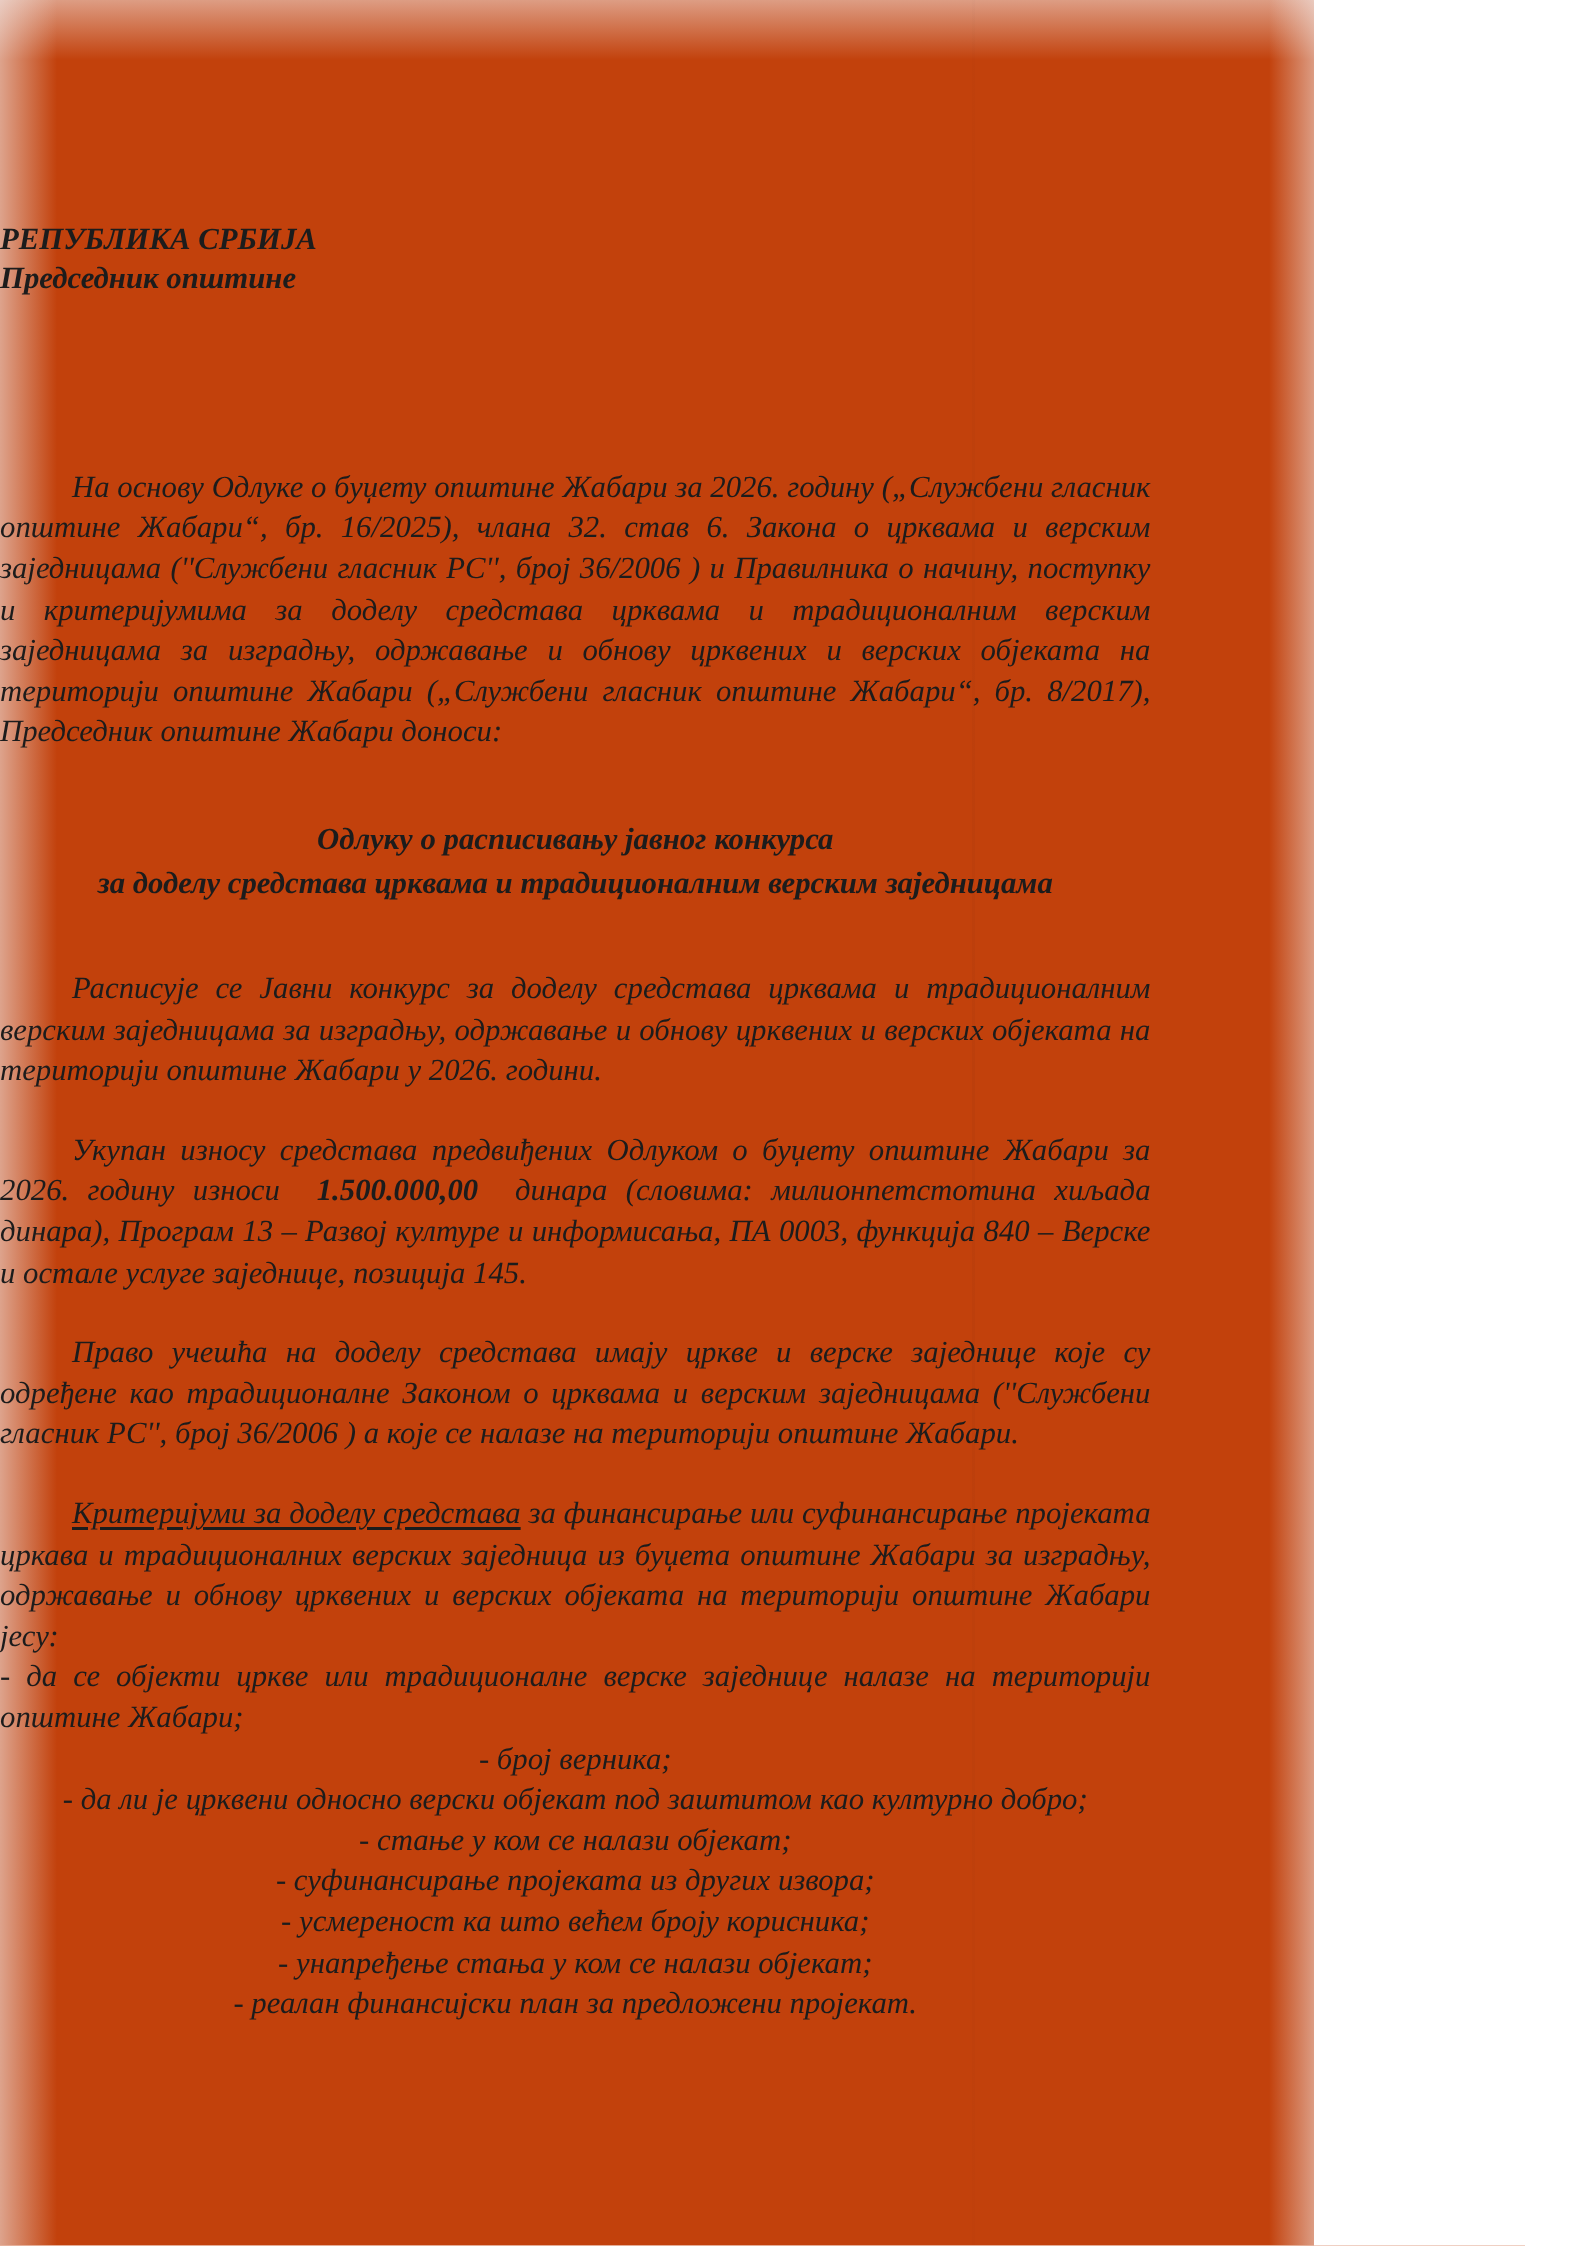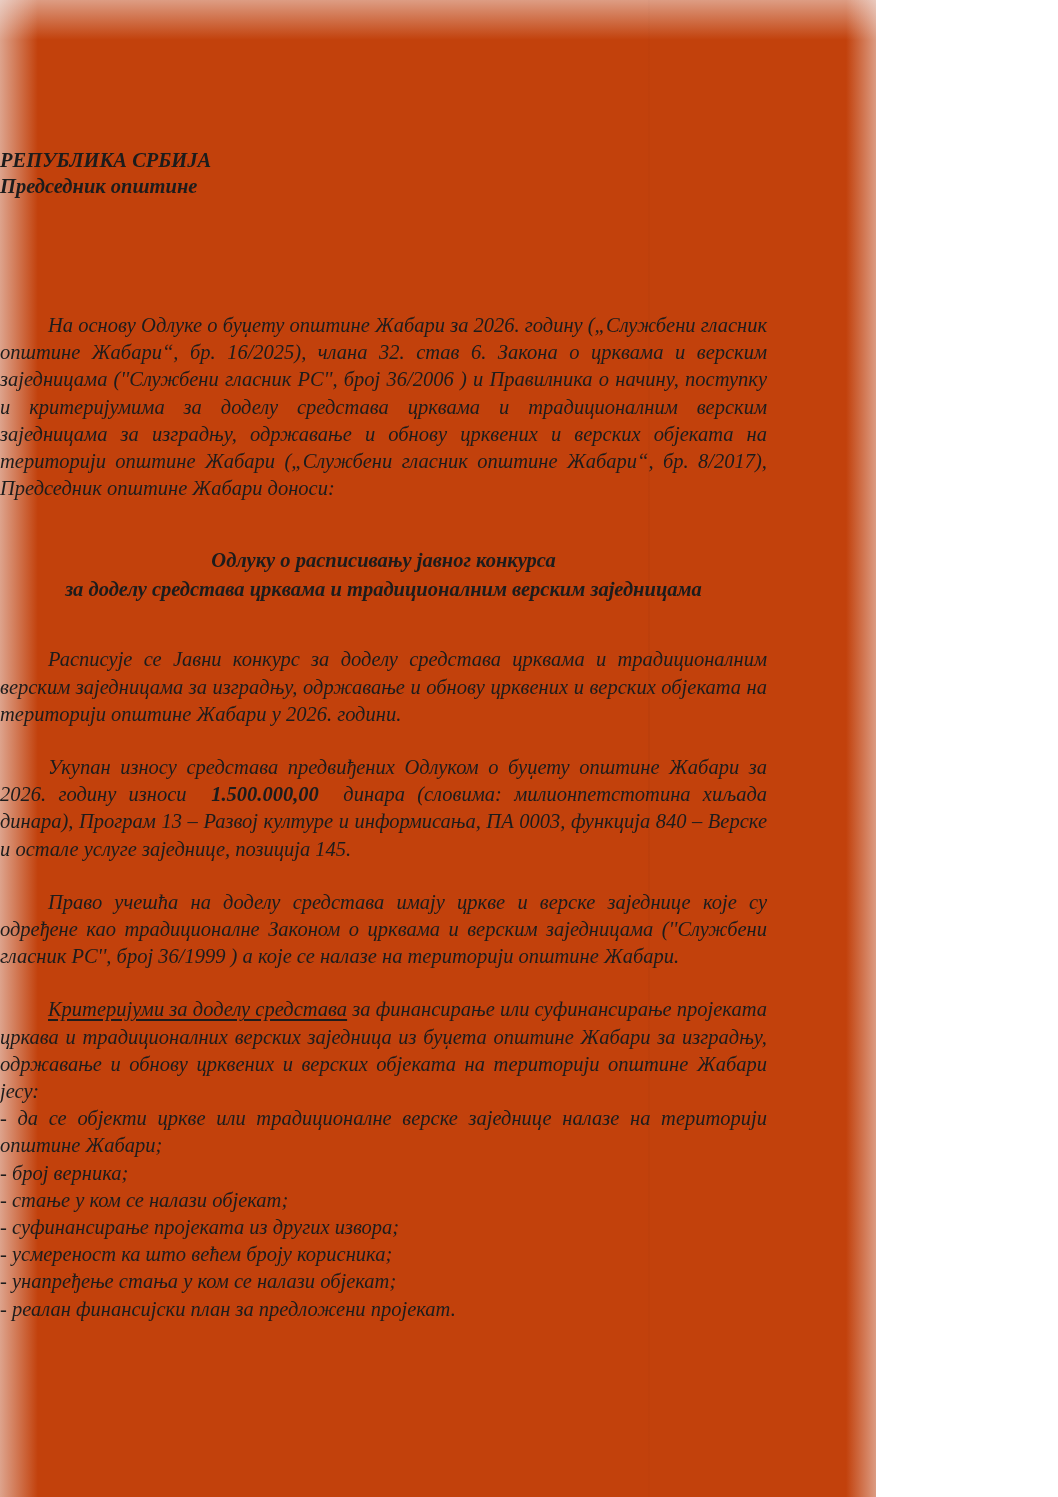--- a/index.html
+++ b/index.html
@@ -97,21 +97,21 @@
   .bullets {
     margin: 0;
     padding: 0;
     list-style: none;
     font-size: 20.5px;
     line-height: 27.2px;
   }
   .bullets li {
     margin: 0;
     text-indent: 0;
-    text-align: left;
+    text-align: center;
   }
   .bullets li.justified {
     text-align: justify;
     text-justify: inter-word;
   }
 </style>
 </head>
 <body>
 
 <div class="page">
@@ -131,27 +131,28 @@
 
     <div class="title-block">
       <span class="t-line">Одлуку о расписивању јавног конкурса</span>
       <span class="t-line">за доделу средстава црквама и традиционалним верским заједницама</span>
     </div>
 
     <p class="para">Расписује се Јавни конкурс за доделу средстава црквама и традиционалним верским заједницама за изградњу, одржавање и обнову црквених и верских објеката на територији општине Жабари у 2026. години.</p>
 
     <p class="para gap"><span>Укупан износу средстава предвиђених Одлуком о буџету општине Жабари за 2026. годину износи</span><span>&nbsp; </span><span class="amount">1.500.000,00</span><span>&nbsp; </span><span>динара (словима: милионпетстотина хиљада динара), Програм 13 – Развој културе и информисања, ПА 0003, функција 840 – Верске и остале услуге заједнице, позиција 145.</span></p>
 
-    <p class="para gap">Право учешћа на доделу средстава имају цркве и верске заједнице које су одређене као традиционалне Законом о црквама и верским заједницама (''Службени гласник РС'', број 36/1999 ) а које се налазе на територији општине Жабари.</p>
+    <p class="para gap">Право учешћа на доделу средстава имају цркве и верске заједнице које су одређене као традиционалне Законом о црквама и верским заједницама (''Службени гласник РС'', број 36/2006 ) а које се налазе на територији општине Жабари.</p>
 
     <p class="para gap"><span class="underlined">Критеријуми за доделу средстава</span><span> </span><span>за финансирање или суфинансирање пројеката цркава и традиционалних верских заједница из буџета општине Жабари за изградњу, одржавање и обнову црквених и верских објеката на територији општине Жабари јесу:</span></p>
 
     <ul class="bullets">
       <li class="justified">- да се објекти цркве или традиционалне верске заједнице налазе на територији општине Жабари;</li>
       <li>- број верника;</li>
+      <li>- да ли је црквени односно верски објекат под заштитом као културно добро;</li>
       <li>- стање у ком се налази објекат;</li>
       <li>- суфинансирање пројеката из других извора;</li>
       <li>- усмереност ка што већем броју корисника;</li>
       <li>- унапређење стања у ком се налази објекат;</li>
       <li>- реалан финансијски план за предложени пројекат.</li>
     </ul>
 
   </div>
 </div>
 

